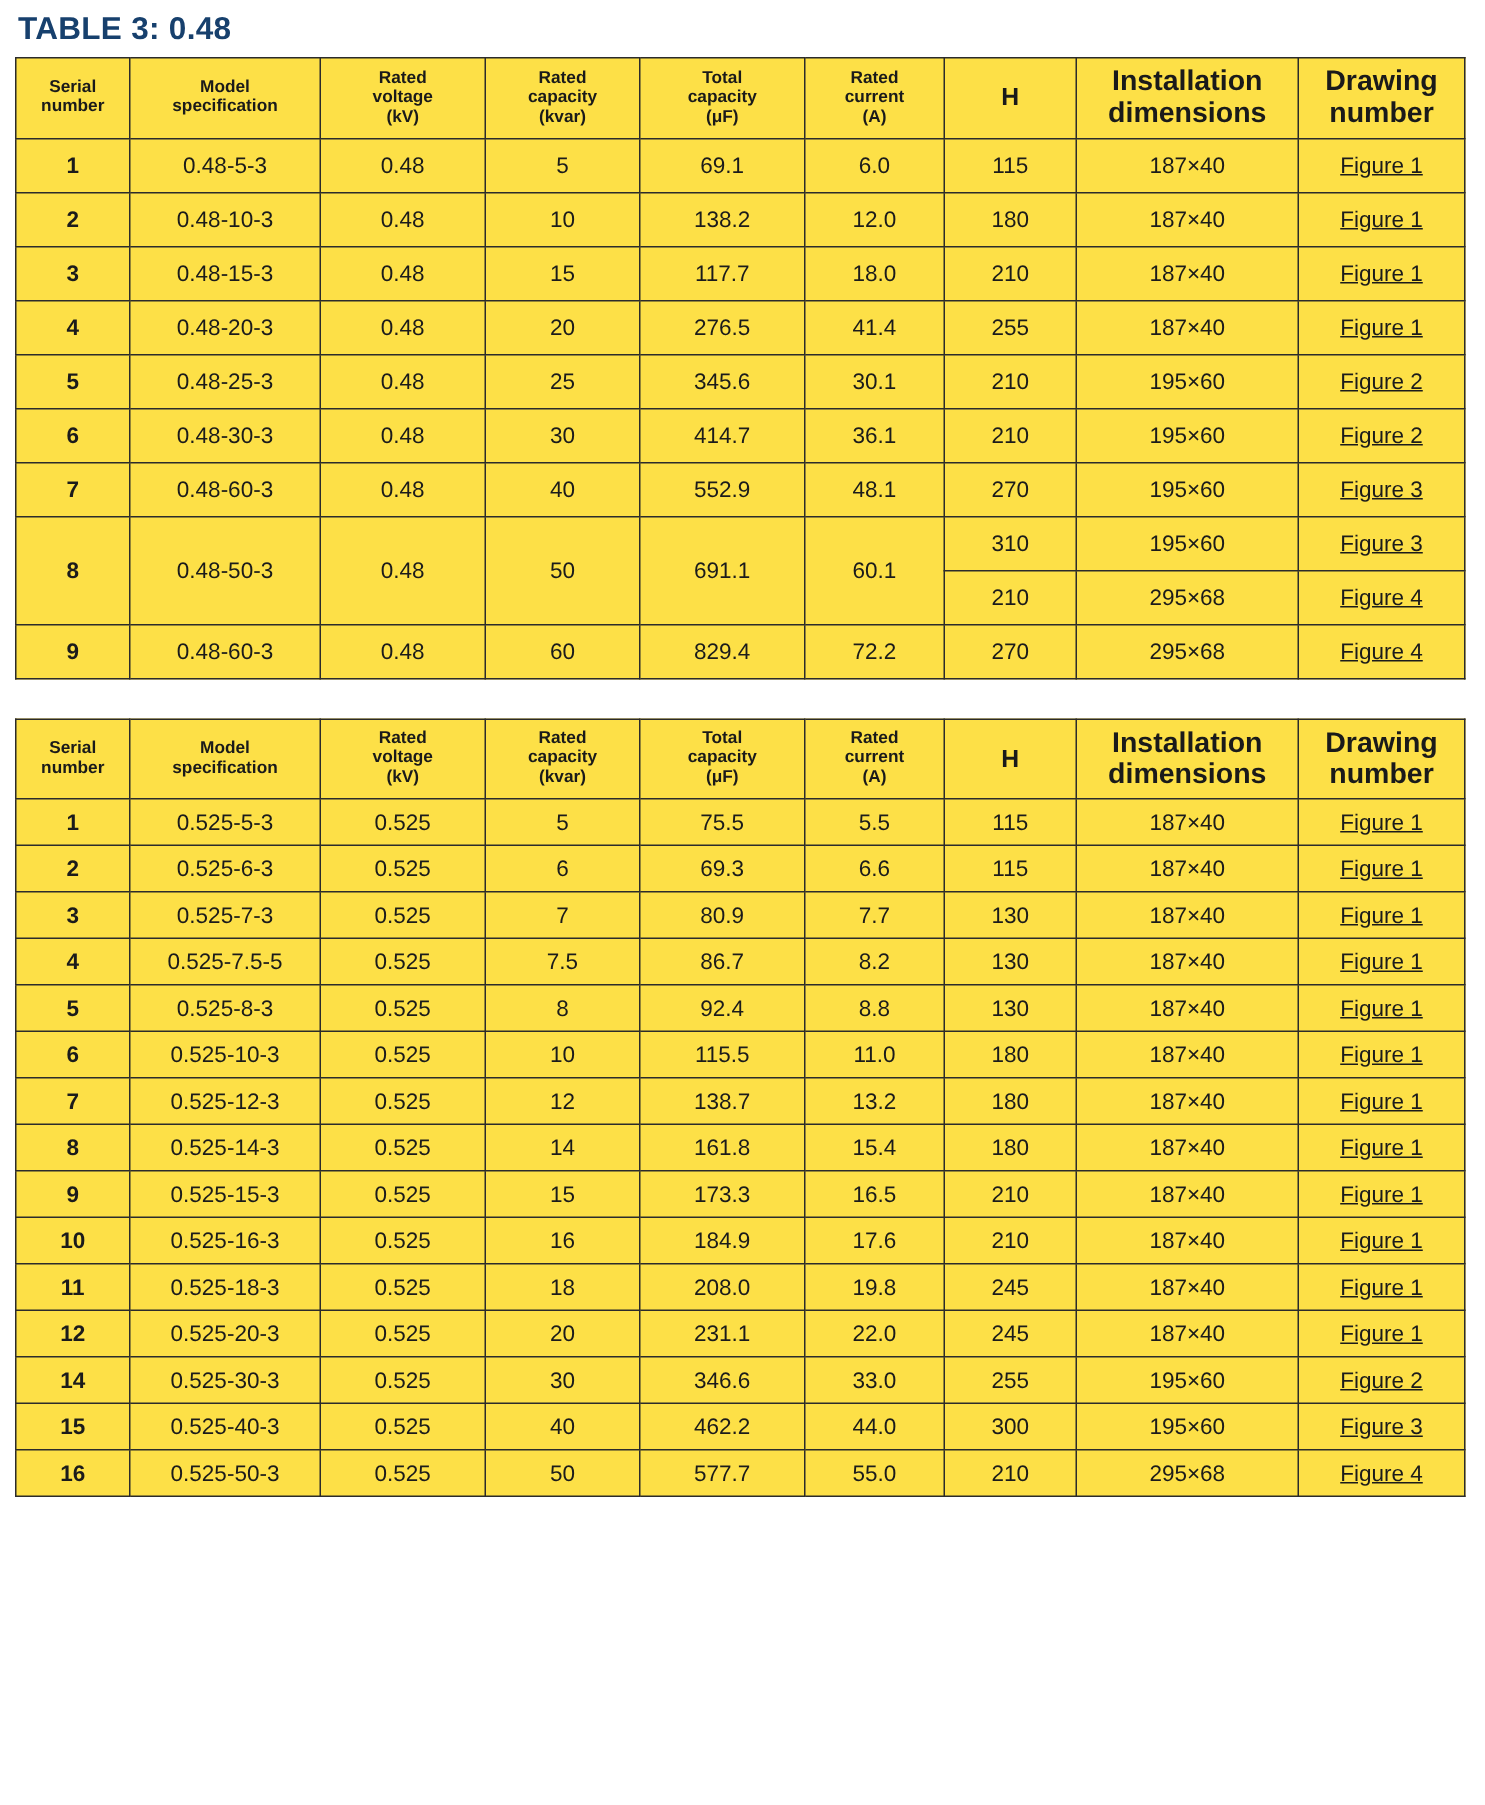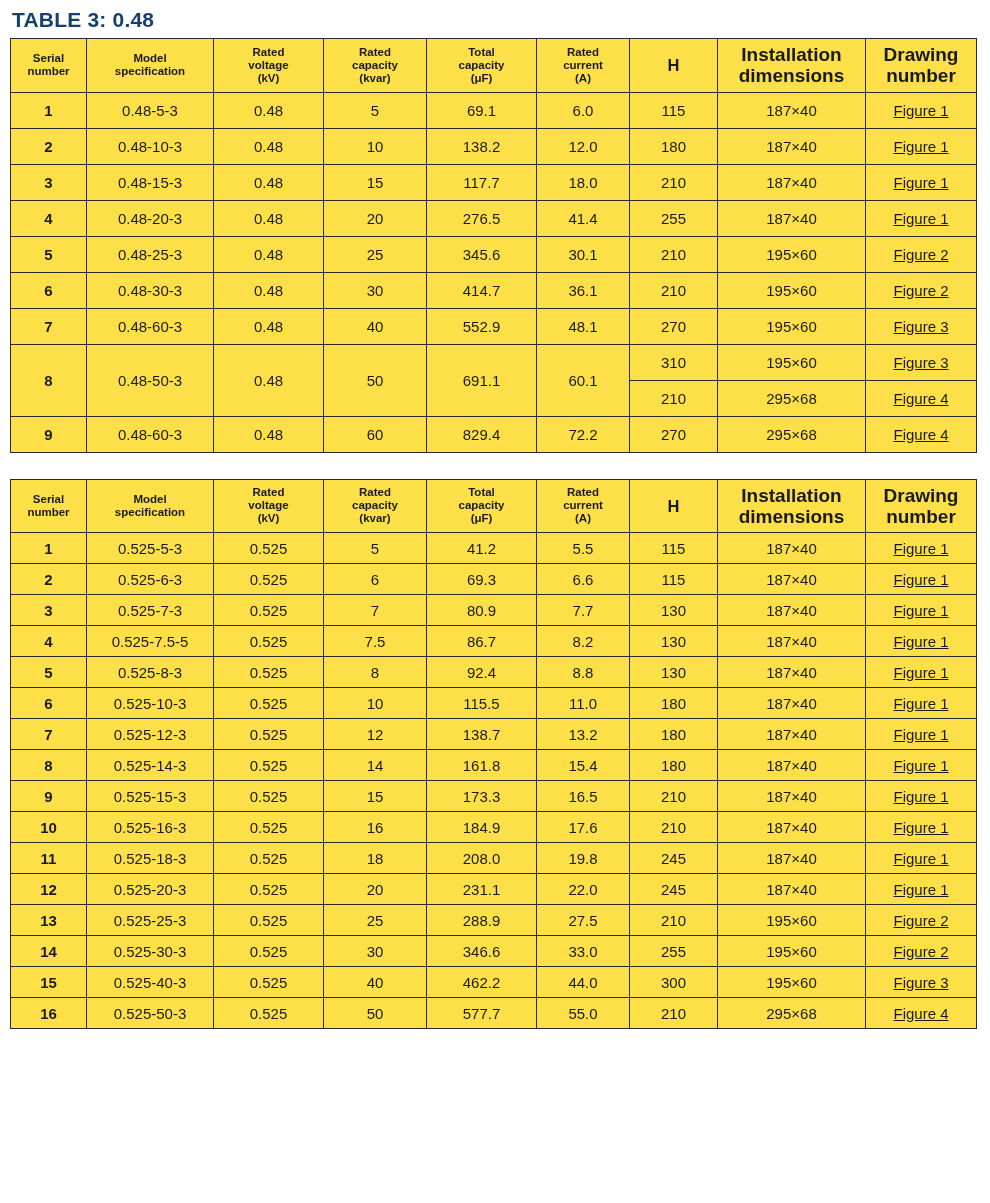--- a/index.html
+++ b/index.html
@@ -309,21 +309,21 @@
           <div>number</div>
         </th>
       </tr>
     </thead>
     <tbody>
       <tr>
         <td class="serial">1</td>
         <td>0.525-5-3</td>
         <td>0.525</td>
         <td>5</td>
-        <td>41.2</td>
+        <td>75.5</td>
         <td>5.5</td>
         <td>115</td>
         <td>187×40</td>
         <td class="figure">Figure 1</td>
       </tr>
       <tr>
         <td class="serial">2</td>
         <td>0.525-6-3</td>
         <td>0.525</td>
         <td>6</td>
@@ -437,31 +437,20 @@
         <td>0.525-20-3</td>
         <td>0.525</td>
         <td>20</td>
         <td>231.1</td>
         <td>22.0</td>
         <td>245</td>
         <td>187×40</td>
         <td class="figure">Figure 1</td>
       </tr>
       <tr>
-        <td class="serial">13</td>
-        <td>0.525-25-3</td>
-        <td>0.525</td>
-        <td>25</td>
-        <td>288.9</td>
-        <td>27.5</td>
-        <td>210</td>
-        <td>195×60</td>
-        <td class="figure">Figure 2</td>
-      </tr>
-      <tr>
         <td class="serial">14</td>
         <td>0.525-30-3</td>
         <td>0.525</td>
         <td>30</td>
         <td>346.6</td>
         <td>33.0</td>
         <td>255</td>
         <td>195×60</td>
         <td class="figure">Figure 2</td>
       </tr>

